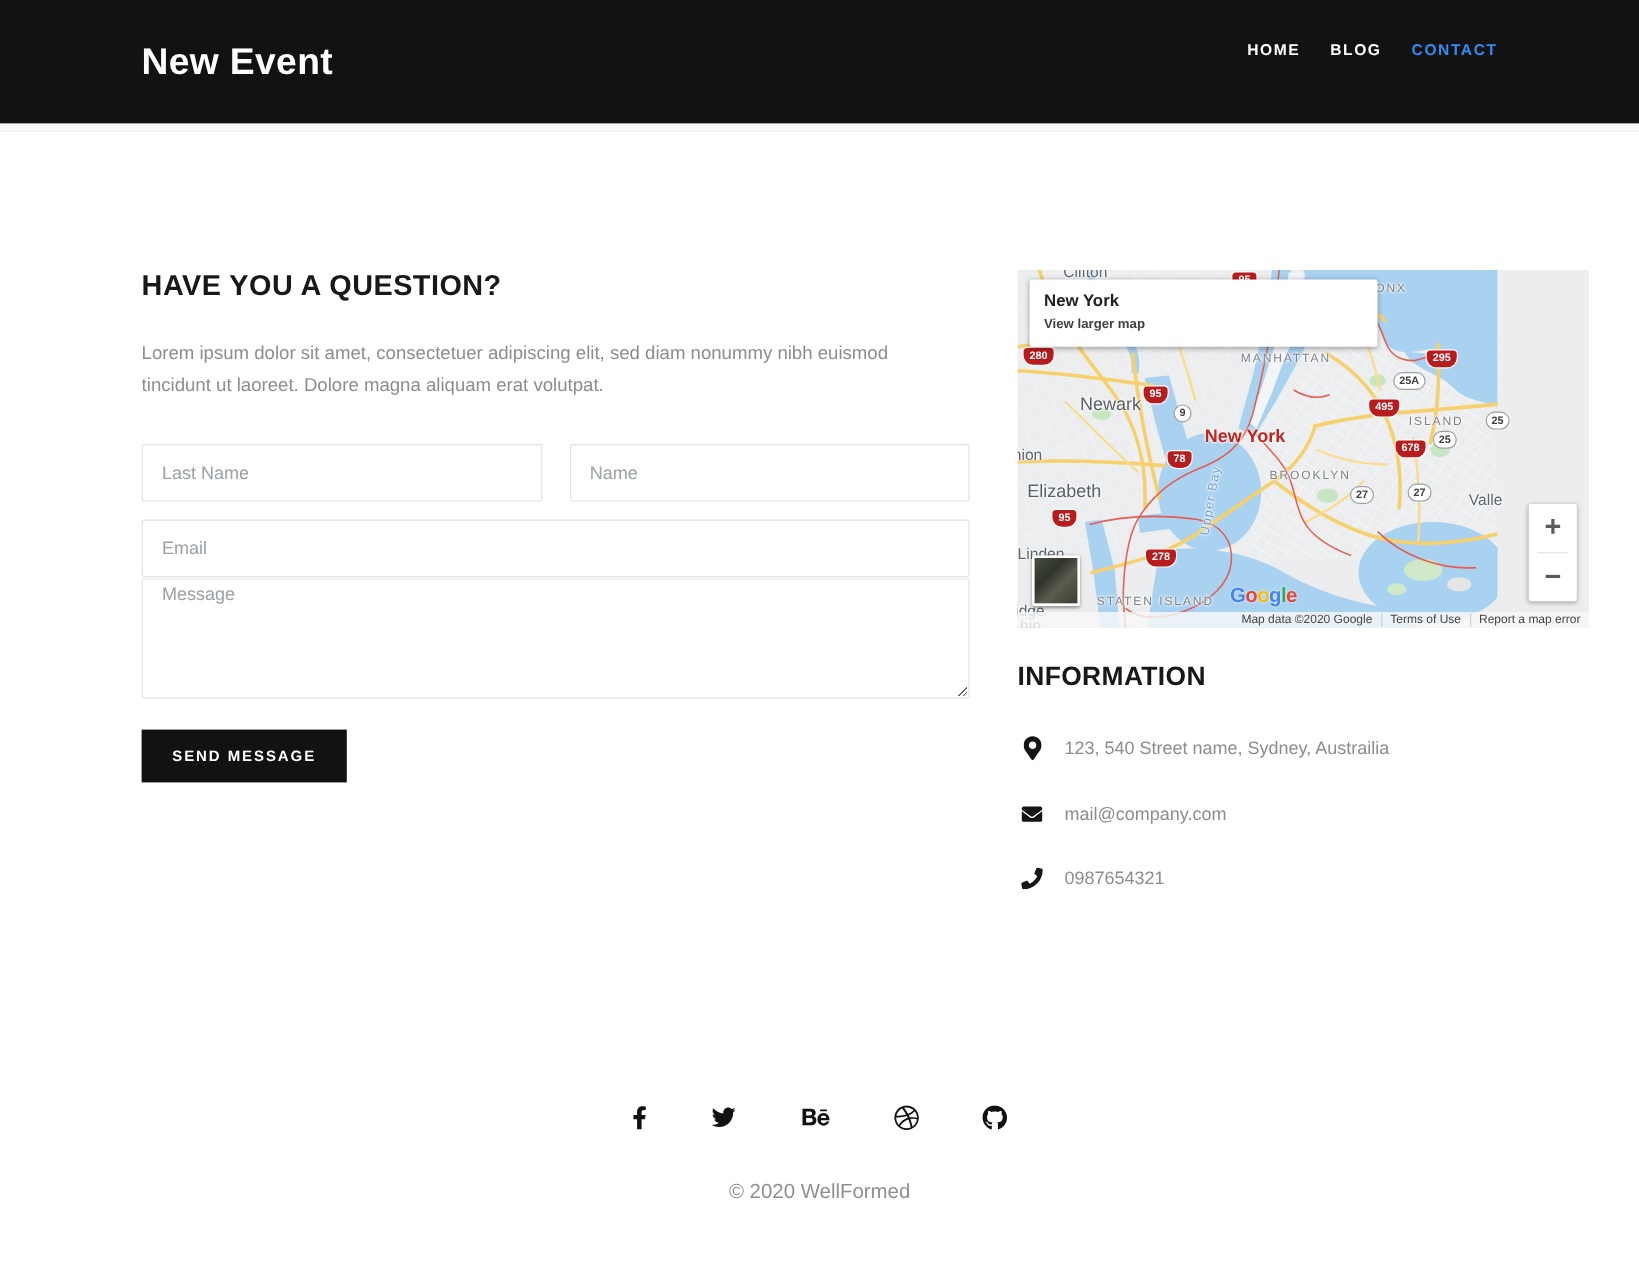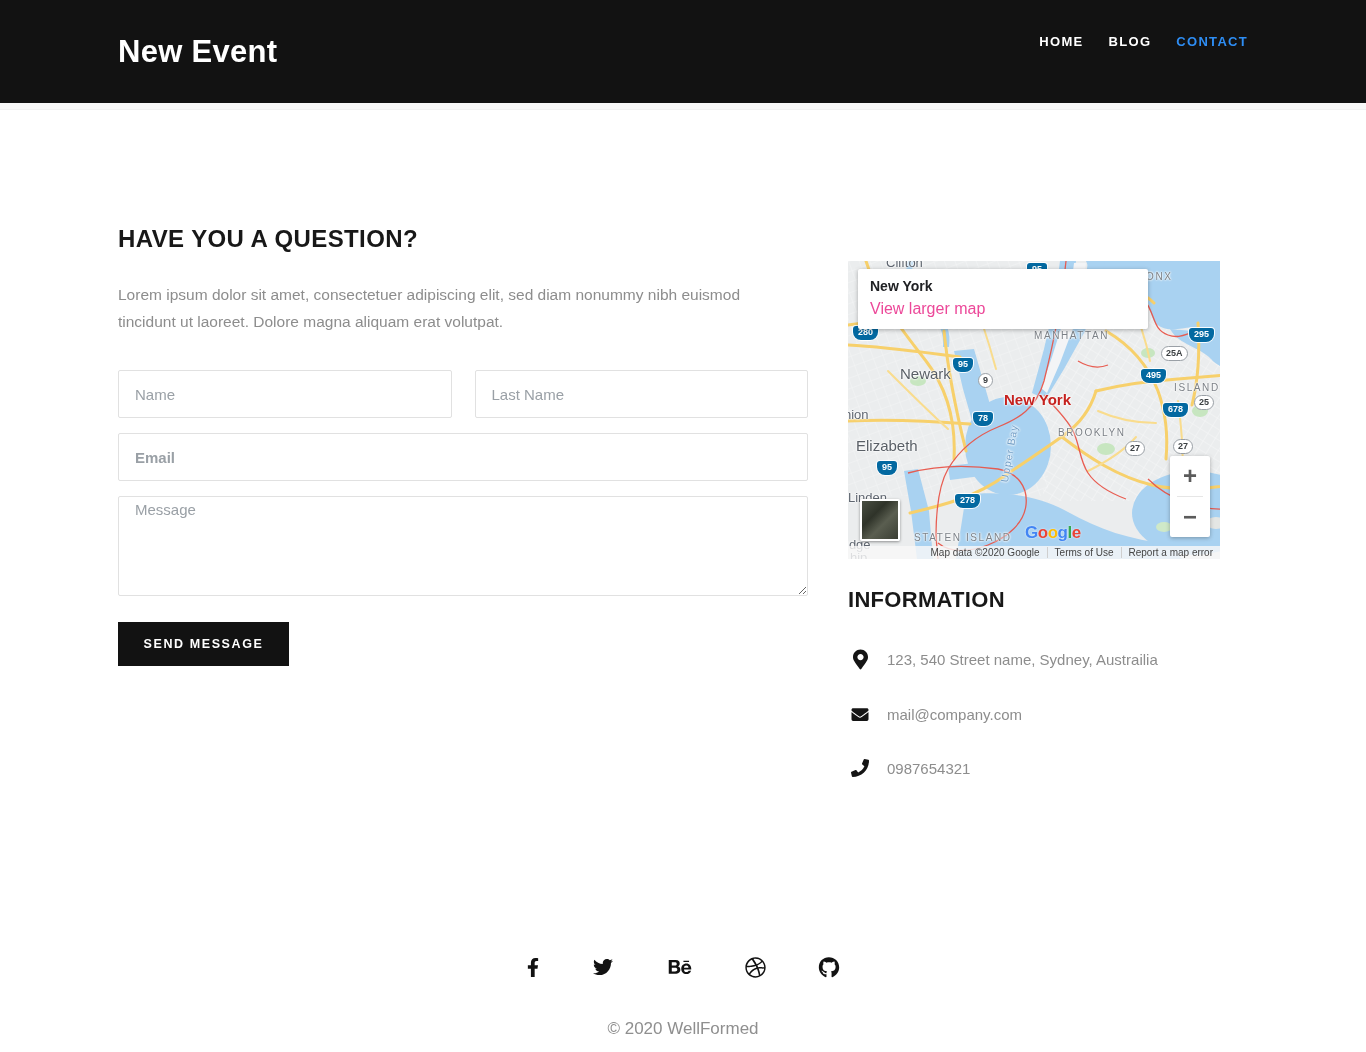--- a/index.html
+++ b/index.html
@@ -26,47 +26,47 @@
   .section-heading { margin:0 0 28px; font-size:24px; font-weight:700; letter-spacing:.4px; color:#181818; }
   .section-desc { margin:0 0 35px; max-width:660px; font-size:15.5px; line-height:1.75; color:#8d8d8d; }
   .form-row { display:flex; gap:23px; margin-bottom:15px; }
   .form-row input { flex:1; }
   input[type=text], textarea {
     width:100%; height:48px; border:1px solid #e1e1e1; border-radius:2px;
     padding:0 16px; font-size:15px; color:#444; background:#fff; outline:none;
     font-family:inherit;
   }
   ::placeholder { color:#9aa0a6; opacity:1; }
-  .email-input { margin-bottom:15px;font-weight:bold; }
+  .email-input { margin-bottom:1px; }
   textarea { height:100px; padding:4px 16px; resize:both; display:block; }
   .send-btn {
     margin-top:26px; width:171px; height:44px; border:none; cursor:pointer;
     background:#121212; color:#ffffff; font-size:12.5px; font-weight:700;
     letter-spacing:1.6px; font-family:inherit;
   }
   
-  .map { position:relative; width:372px; height:298px; overflow:hidden; background:#ebedee; cursor:grab;margin-top:36px; }
+  .map { position:relative; width:476px; height:298px; overflow:hidden; background:#ebedee; cursor:grab; }
   .map-bg { position:absolute; left:0; top:0; }
   .map-label { position:absolute; white-space:nowrap; pointer-events:none;
     font-size:13px; color:#5f6670; text-shadow:0 0 2px #fff,0 0 2px #fff,0 0 3px #fff; }
   .map-label.city { font-size:15px; color:#595f66; }
   .map-label.district { font-size:10px; letter-spacing:1.6px; color:#7c8187; }
   .map-label.place-red { font-size:15px; font-weight:700; color:#c5221f; }
   .map-label.water { font-size:10.5px; letter-spacing:1px; color:#74a0c8; }
   .shield { position:absolute; line-height:1; pointer-events:none;
-    font-size:9px; font-weight:700; color:#fff; background:#0369a1;
+    font-size:9px; font-weight:700; color:#fff; background:#b91c1c;
     padding:2px 5px 3px; border-radius:3px 3px 8px 8px;
     box-shadow:0 0 0 1px rgba(255,255,255,.9); }
   .shield.oval { background:#fff; color:#3c4043; box-shadow:none; border:1px solid #9aa0a6;
     border-radius:8px; padding:2px 4px; }
   .map-card { position:absolute; left:10px; top:8px; width:290px; background:#fff;
     border-radius:2px; box-shadow:0 1px 4px rgba(0,0,0,.3); padding:9px 12px 11px; }
   .map-card-title { font-size:14px; font-weight:700; color:#202124; }
-  .map-card-link { display:inline-block; margin-top:6px; font-size:16px; color:#ec4899;
-    text-decoration:none; cursor:pointer; }
+  .map-card-link { display:inline-block; margin-top:6px; font-size:11px; color:#404040;
+    text-decoration:none; cursor:pointer;font-weight:bold; }
   .zoom-ctrl { position:absolute; right:10px; top:195px; width:40px; background:#fff;
     border-radius:2px; box-shadow:0 1px 4px rgba(0,0,0,.3); }
   .zoom-btn { display:block; width:40px; height:40px; border:none; background:none; cursor:pointer;
     font-size:24px; font-weight:700; color:#5b5b5b; line-height:40px; padding:0; font-family:inherit; }
   .zoom-divider { height:1px; background:#e6e6e6; margin:0 7px; }
   .sat-thumb { position:absolute; left:12px; bottom:18px; width:40px; height:42px;
     border:2px solid #fff; border-radius:2px; box-shadow:0 1px 3px rgba(0,0,0,.4); cursor:pointer;
     background:linear-gradient(135deg,#4a4f43 0%,#2f3329 35%,#5a5e50 60%,#3a3e33 100%); }
   .glogo { position:absolute; left:177px; top:262px; font-size:17px; font-weight:700;
     letter-spacing:-.5px; text-shadow:0 0 2px rgba(255,255,255,.9); pointer-events:none; }
@@ -102,22 +102,22 @@
 </header>
 <div class="header-strip"></div>
 
 <main class="container">
 
   <section class="left-col">
     <h2 class="section-heading">HAVE YOU A QUESTION?</h2>
     <p class="section-desc">Lorem ipsum dolor sit amet, consectetuer adipiscing elit, sed diam nonummy nibh euismod tincidunt ut laoreet. Dolore magna aliquam erat volutpat.</p>
     <form>
       <div class="form-row">
+        <input type="text" placeholder="Last Name" style="">
         <input type="text" placeholder="Name" style="">
-        <input type="text" placeholder="Last Name" style="">
       </div>
       <input type="text" class="email-input" placeholder="Email" style="">
       <textarea placeholder="Message" style=""></textarea>
       <button class="send-btn">SEND MESSAGE</button>
     </form>
   </section>
 
   <aside class="right-col">
 
     <div class="map">

